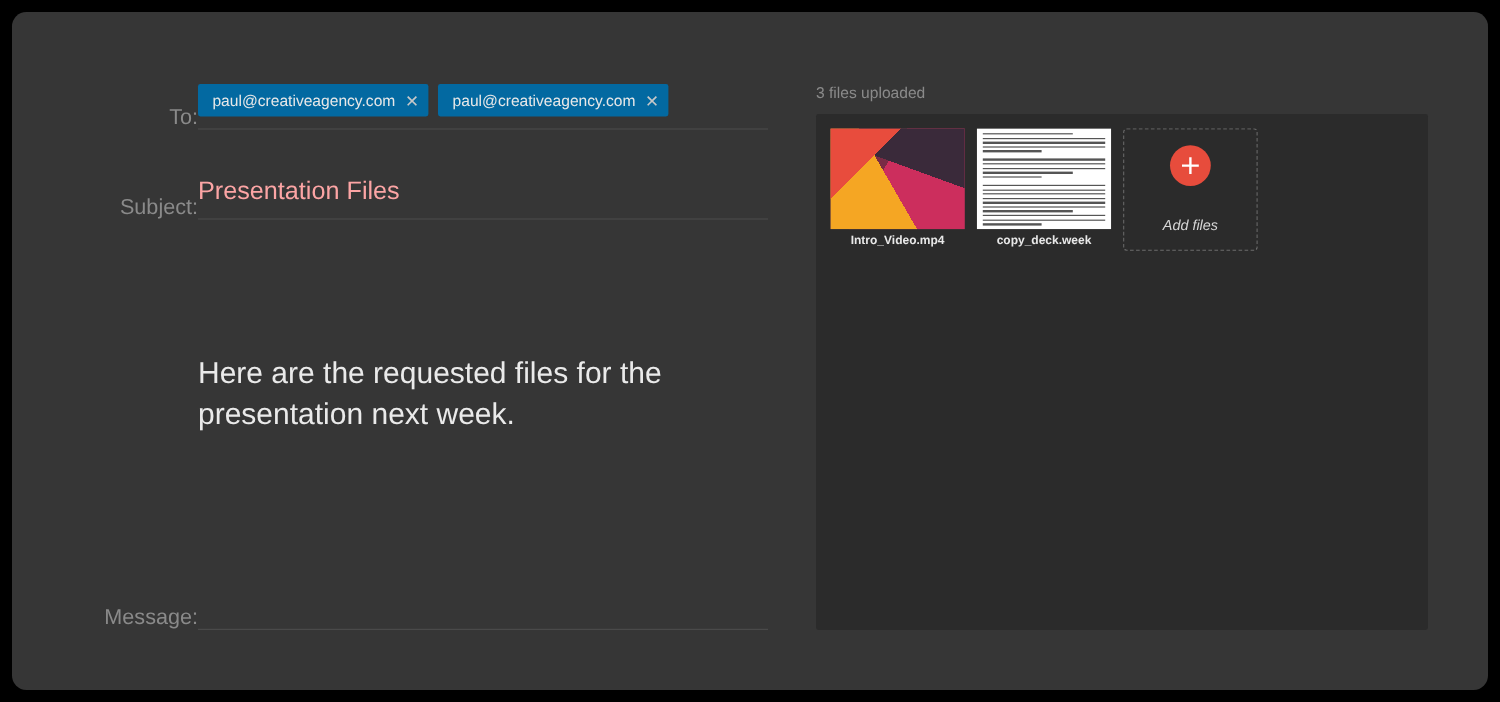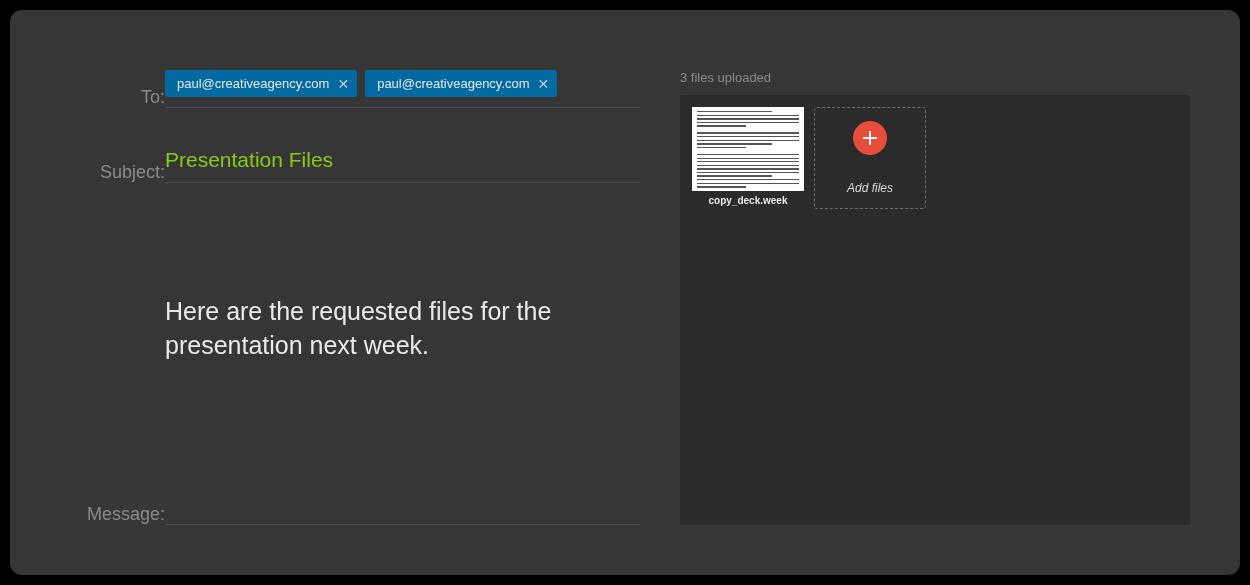--- a/index.html
+++ b/index.html
@@ -58,21 +58,21 @@
       align-items: center;
       gap: 8px;
     }
     .chip-close {
       color: #c8c8c8;
       font-size: 14px;
       line-height: 1;
       cursor: pointer;
     }
     .subject-text {
-      color: #84cc16;
+      color: #fca5a5;
       font-size: 21px;
       font-weight: 400;
     }
     .message-field {
       flex: 1;
       border-bottom: 1px solid #4a4a4a;
       min-height: 230px;
       color: #eaeaea;
       font-size: 25px;
       line-height: 1.35;
@@ -224,20 +224,26 @@
       <div class="message-field">Here are the requested files for the presentation next week.</div>
     </div>
 
   </div>
 
   <div class="right">
     <div class="upload-count">3 files uploaded</div>
     <div class="upload-area" id="upload-area">
         <div class="tile">
           <div class="tile-thumb">
+            <div class="poly-bg"></div>
+          </div>
+          <div class="tile-name">Intro_Video.mp4</div>
+        </div>
+        <div class="tile">
+          <div class="tile-thumb">
             <div class="doc-bg">
               <div class="doc-line med"></div>
               <div class="doc-line "></div>
               <div class="doc-line "></div>
               <div class="doc-line "></div>
               <div class="doc-line short"></div>
               <div class="doc-line gap"></div>
               <div class="doc-line "></div>
               <div class="doc-line "></div>
               <div class="doc-line "></div>

